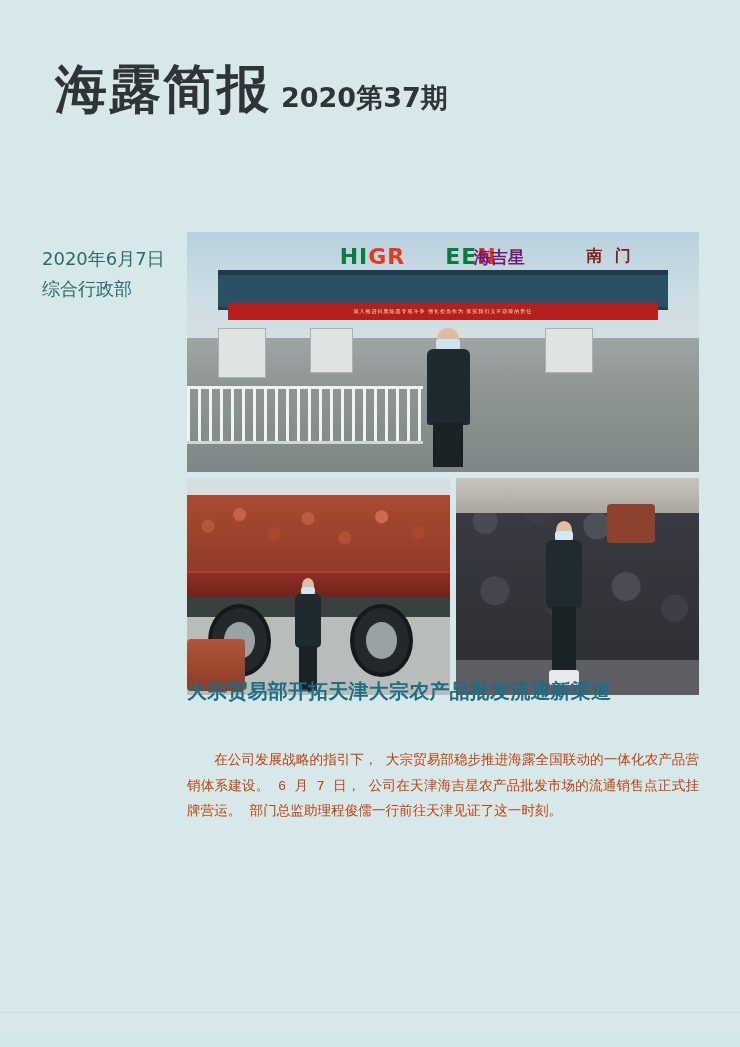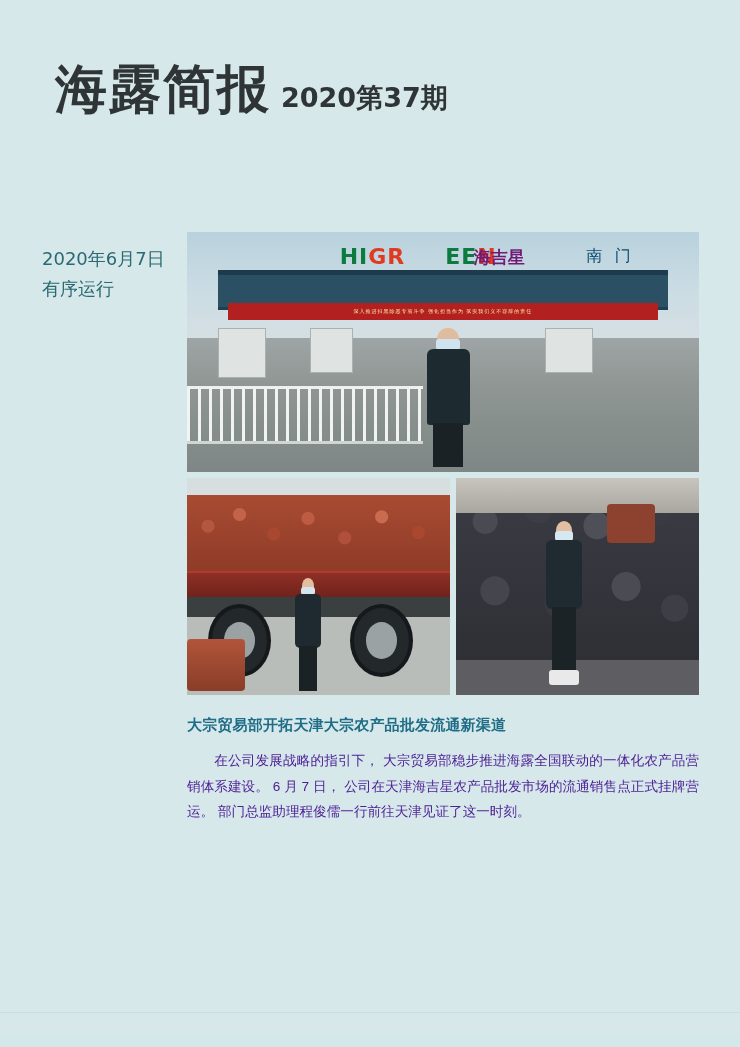--- a/index.html
+++ b/index.html
@@ -115,21 +115,21 @@
     font-family: "DejaVu Sans", sans-serif;
   }
   .p1-logo .g1 { color: #0c7b3e; margin-left: 40px; }
   .p1-logo .g2 { color: #e03a20; }
   .p1-cn {
     position: absolute; left: 56%; top: 6%;
     font-size: 17px; font-weight: bold; color: #701a75;
   }
   .p1-gate {
     position: absolute; left: 78%; top: 6%;
-    font-size: 16px; font-weight: normal; color: #0c4a6e;
+    font-size: 16px; font-weight: bold; color: #7f1d1d;
     letter-spacing: 4px;
   }
   .p1-booth {
     position: absolute; background: #dfe4e2; border: 1px solid #aab2b0;
   }
   .p1-fence {
     position: absolute; left: 0; top: 64%; width: 46%; height: 22%;
     background: repeating-linear-gradient(90deg,#f2f4f3 0 3px, transparent 3px 11px);
     border-top: 3px solid #eef1f0;
     border-bottom: 3px solid #cfd6d4;
@@ -232,39 +232,39 @@
   .p3-person .head { position:absolute; left:30%; top:0; width:40%; height:12%; background:#e3bfa1; border-radius:50%; }
   .p3-person .mask { position:absolute; left:28%; top:6%; width:44%; height:6%; background:#d6e8f2; border-radius:3px; }
   .p3-person .body { position:absolute; left:6%; top:11%; width:88%; height:42%; background:#1f2b31; border-radius:6px; }
   .p3-person .legs { position:absolute; left:20%; top:52%; width:60%; height:40%; background:#1b2327; }
   .p3-person .shoes { position:absolute; left:14%; top:90%; width:72%; height:9%; background:#e9e9e9; border-radius:3px; }
 
   
   .article-title {
     position: absolute;
     left: 187px;
-    top: 716px;
+    top: 678px;
     width: 520px;
-    font-size: 15px;
+    font-size: 20px;
     font-weight: bold;
     color: #1f6d86;
     letter-spacing: 0.2px;
     font-family: "DejaVu Sans", "Liberation Sans", sans-serif;
   }
   .article-body {
     position: absolute;
     left: 187px;
     top: 748px;
     width: 512px;
-    color: #4c1d95;
+    color: #c2410c;
     font-size: 13.6px;
     line-height: 25.5px;
     text-align: justify;
     text-justify: inter-ideograph;
-    font-family: Liberation Sans, sans-serif;
+    font-family: Liberation Mono, monospace;
   }
   .article-body p {
     margin: 0;
     text-indent: 2em;
   }
 
   
   .bottom-strip {
     position: absolute;
     left: 0;
@@ -280,21 +280,21 @@
 
 <div class="page">
 
   <div class="masthead">
     <span class="masthead-title">海露简报</span>
     <span class="masthead-issue">2020第37期</span>
   </div>
 
   <div class="meta">
     <div>2020年6月7日</div>
-    <div>有序运行</div>
+    <div>综合行政部</div>
   </div>
 
   <div class="photo photo-top">
     <div class="p1-sky"></div>
     <div class="p1-ground"></div>
     <div class="p1-canopy"></div>
     <div class="p1-banner">深入推进扫黑除恶专项斗争 强化担当作为 落实我们义不容辞的责任</div>
     <div class="p1-logo">
       <span class="g1">HI</span><span class="g2">GR</span><span class="g1">EE</span><span class="g2">N</span>
     </div>

